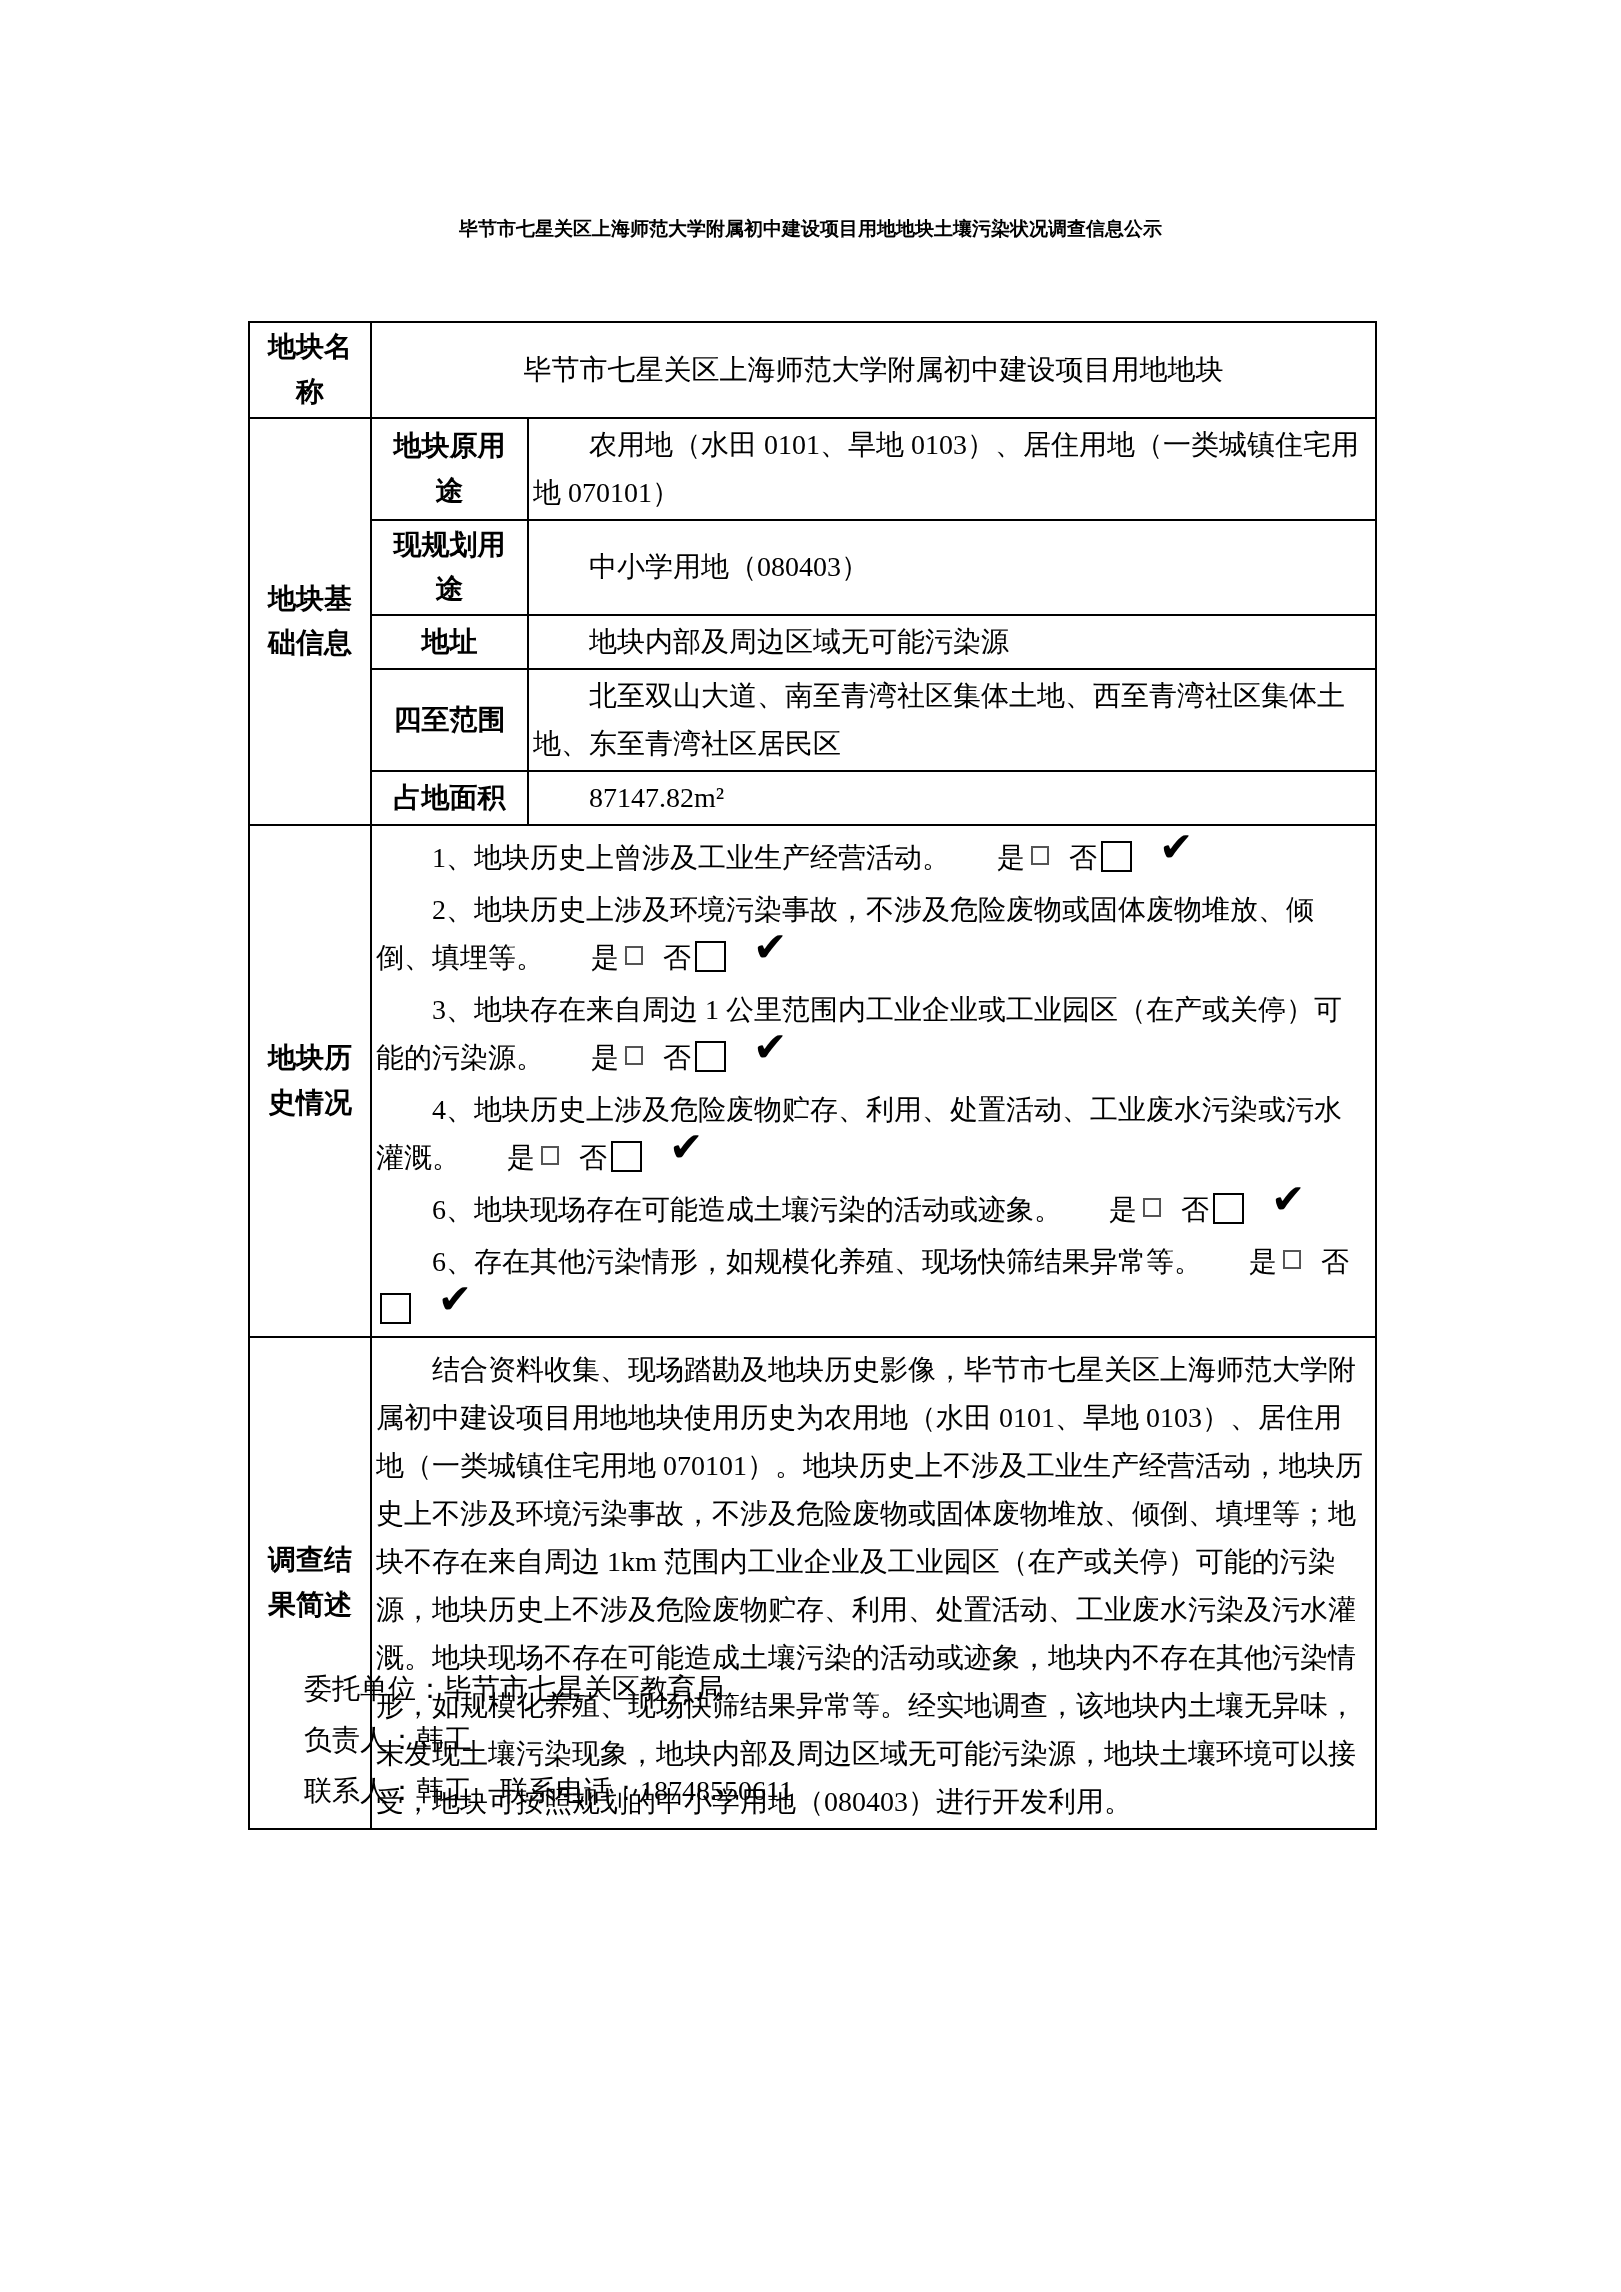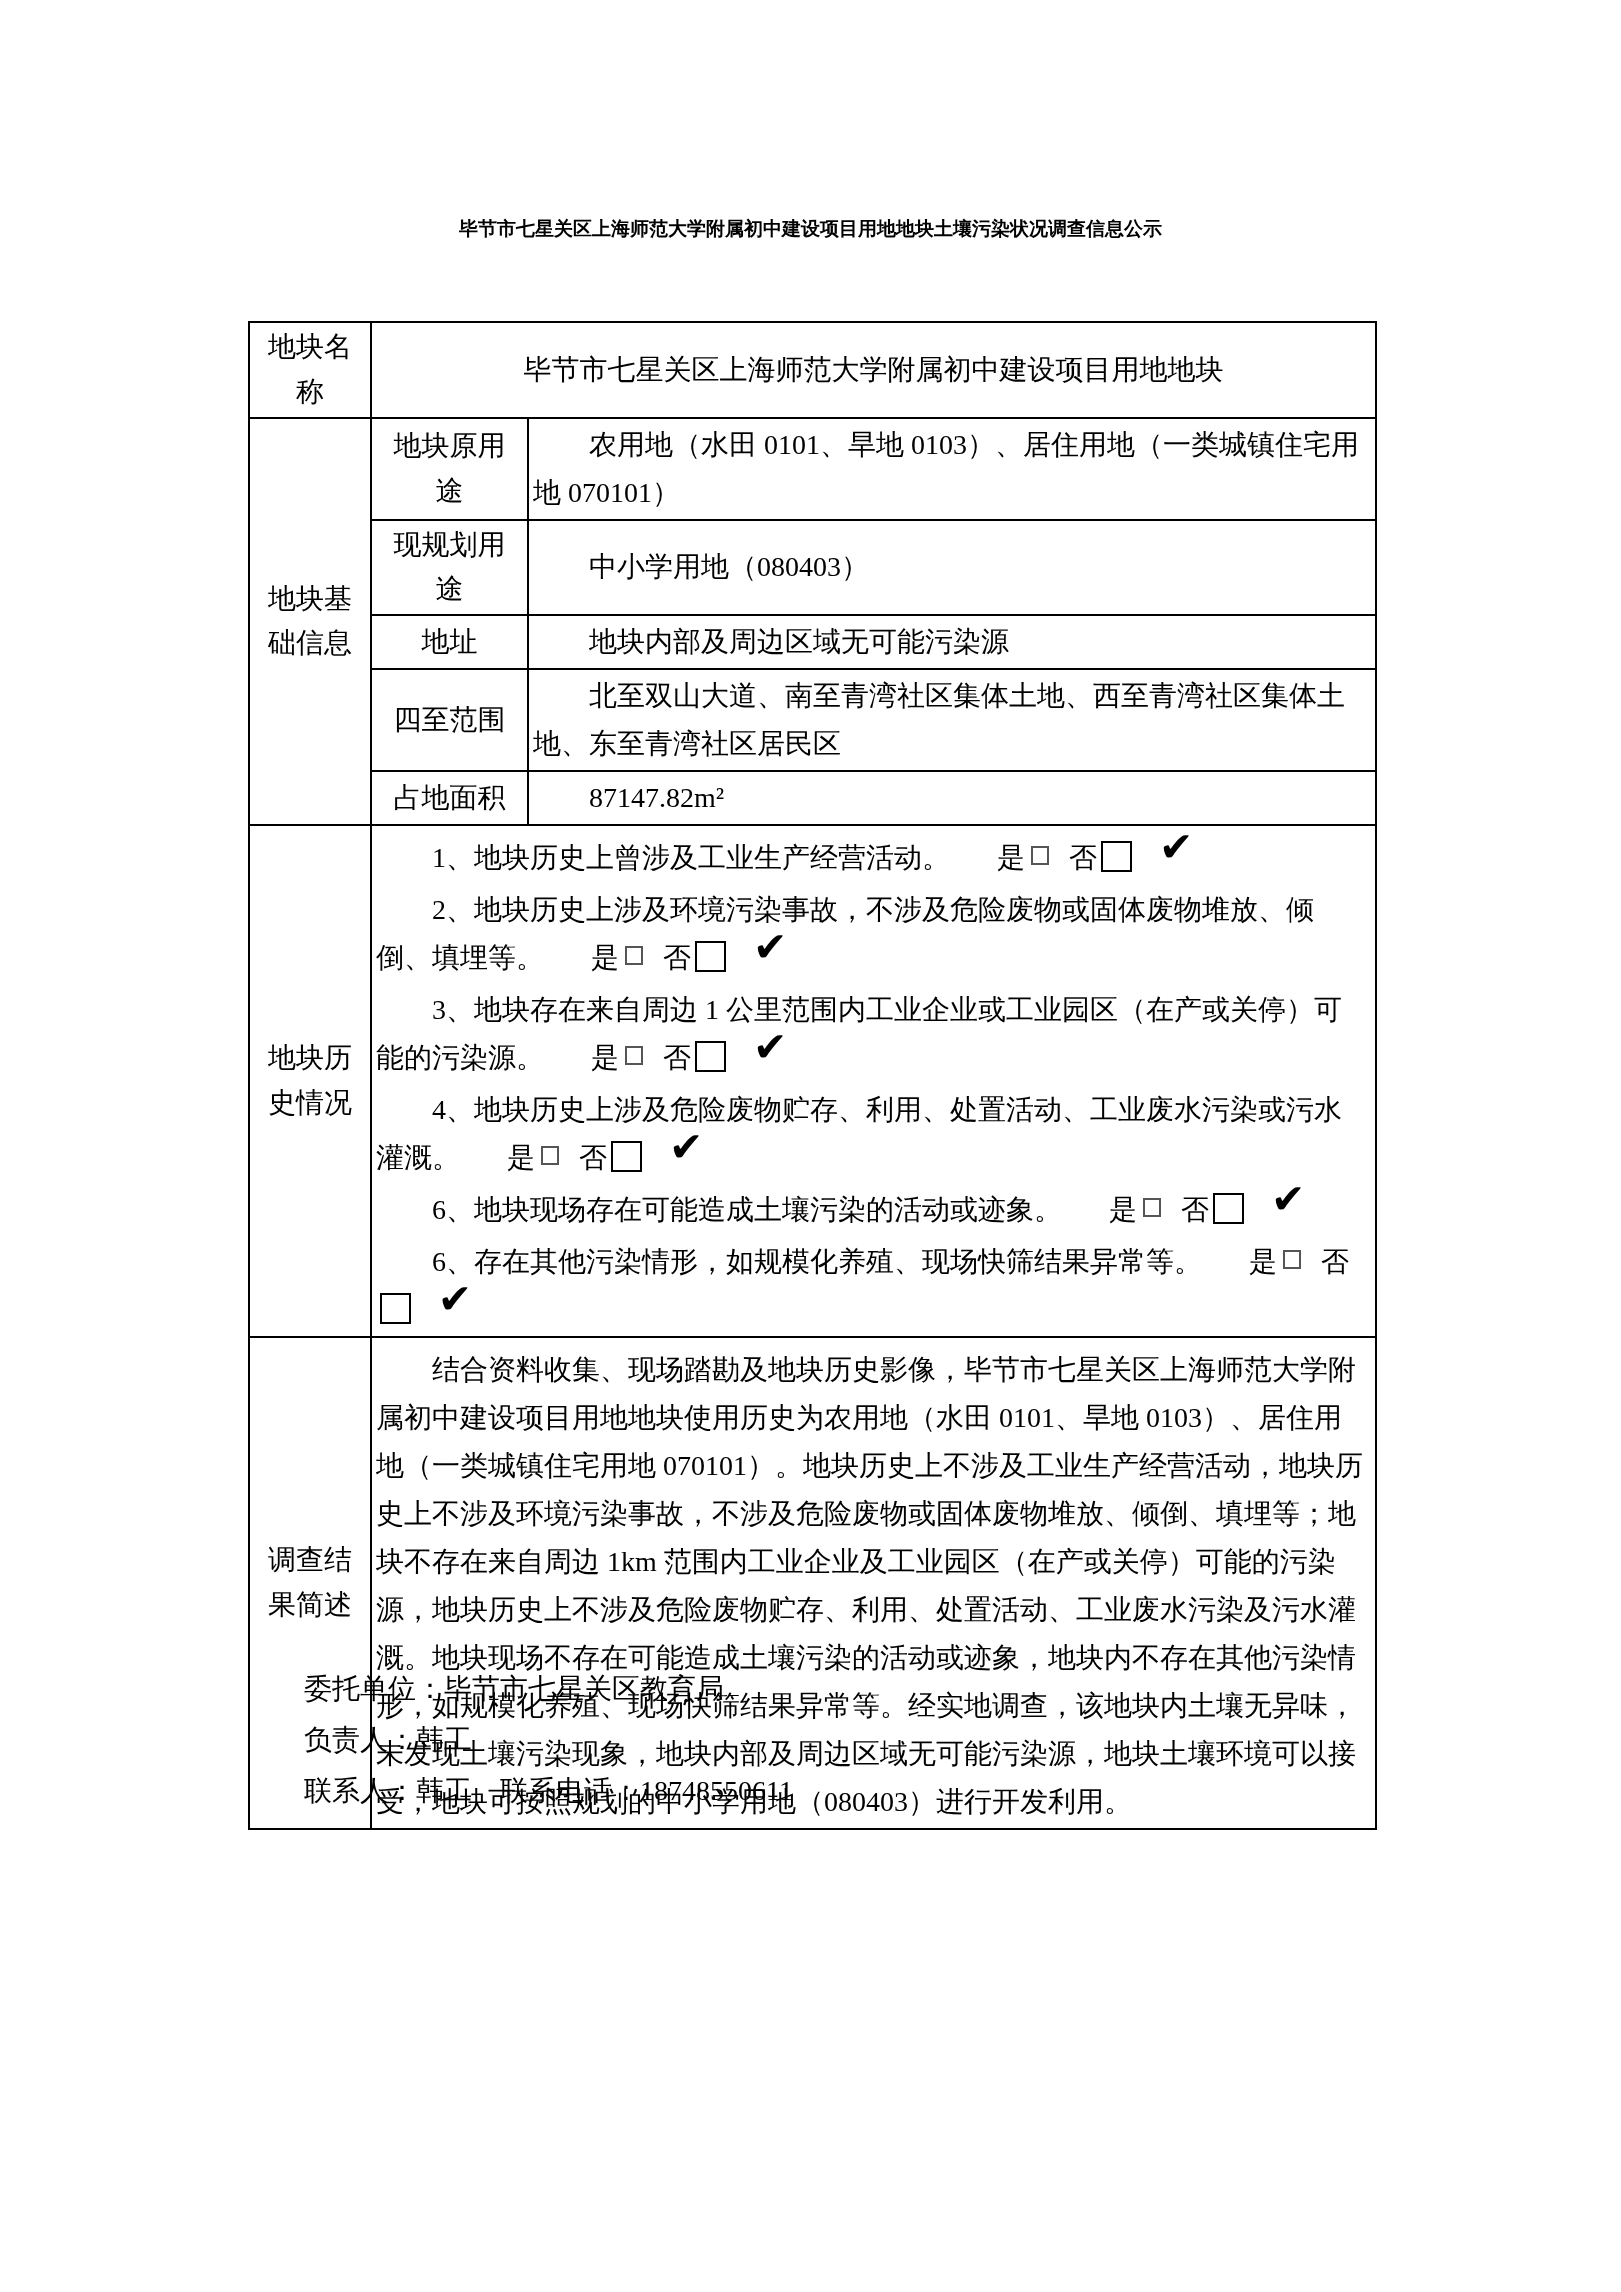--- a/index.html
+++ b/index.html
@@ -40,20 +40,21 @@
   td {
     border: 2px solid #000000;
     padding: 0;
     vertical-align: middle;
     overflow: hidden;
   }
   td.lab {
     text-align: center;
     line-height: 1.6;
     padding: 2px 7.8px;
+    font-weight: bold;
   }
   td.val-center {
     text-align: center;
     line-height: 1.5;
     padding: 2px 11px;
   }
   td.val {
     vertical-align: middle;
   }
   td.val-top {

